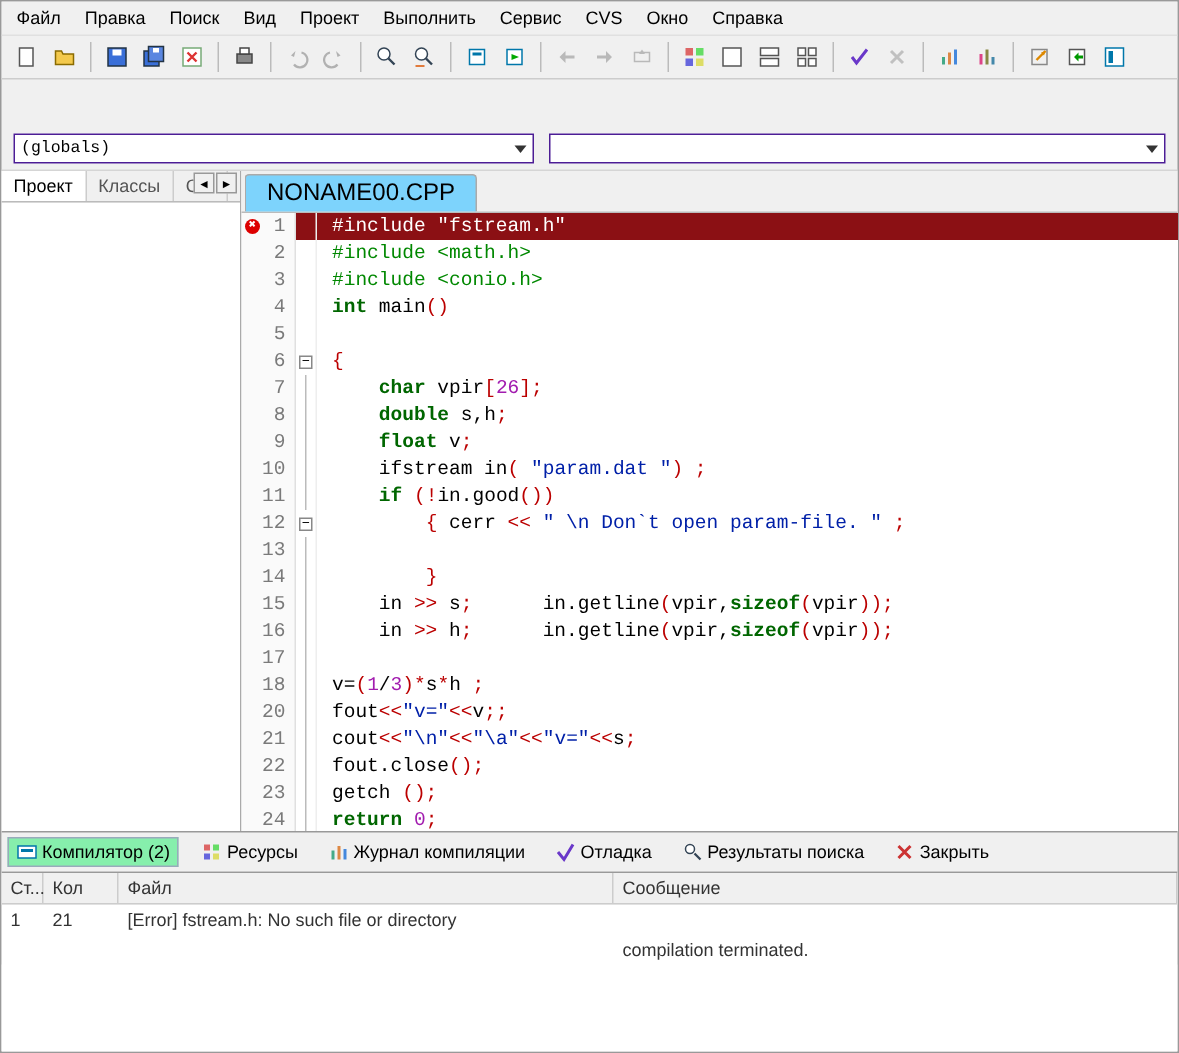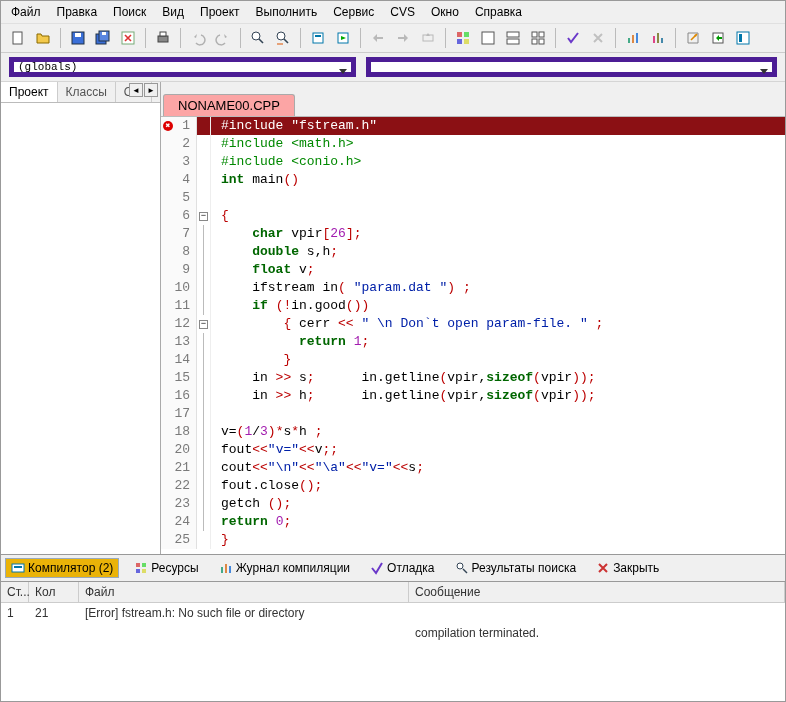--- a/index.html
+++ b/index.html
@@ -10,58 +10,58 @@
 .menubar { display: flex; background: #f0f0f0; padding: 2px 4px; gap: 4px; border-bottom: 1px solid #e0e0e0; }
 .menuitem { padding: 2px 6px; font-size: 12px; }
 
 .toolbar { display: flex; align-items: center; padding: 3px 6px; gap: 3px; border-bottom: 1px solid #ccc; background: #f0f0f0; }
 .tbtn { width: 22px; height: 22px; display: inline-flex; align-items: center; justify-content: center; border: 1px solid transparent; cursor: pointer; }
 .tbtn.disabled { opacity: 0.45; cursor: default; }
 .tbtn svg { width: 16px; height: 16px; }
 .tsep { width: 1px; height: 20px; background: #bbb; margin: 0 3px; }
 
 .dropdown-row { display: flex; padding: 4px 8px; gap: 10px; align-items: center; border-bottom: 1px solid #d5d5d5; }
-.selectbox { height: 20px; border: 5px solid #4c1d95; background: #fff; font-size: 11px; padding: 0 18px 0 4px; display: flex; align-items: center; position: relative; font-family: "Courier New", monospace; }
+.selectbox { height: 20px; border: 1px solid #4c1d95; background: #fff; font-size: 11px; padding: 0 18px 0 4px; display: flex; align-items: center; position: relative; font-family: "Courier New", monospace; margin-top: 32px; }
 .selectbox::after { content: ""; position: absolute; right: 4px; top: 7px; border-left: 4px solid transparent; border-right: 4px solid transparent; border-top: 5px solid #333; }
 .selectbox.wide { flex: 1; }
 .selectbox.med { flex: 1.2; }
 
 .main-row { display: flex; flex: 1; min-height: 0; }
 
 .sidebar { width: 160px; border-right: 1px solid #aaa; background: #f5f5f5; display: flex; flex-direction: column; }
 .sidebar-tabs { display: flex; background: #f0f0f0; border-bottom: 1px solid #bbb; position: relative; }
 .side-tab { padding: 3px 8px; font-size: 12px; color: #555; border-right: 1px solid #ccc; }
 .side-tab.active { background: #fff; color: #000; }
 .side-spin { position: absolute; right: 2px; top: 1px; display: flex; }
 .side-spin-btn { width: 14px; height: 14px; border: 1px solid #999; font-size: 8px; display: flex; align-items: center; justify-content: center; background: #f0f0f0; margin-left: 1px; }
 
 .editor-area { flex: 1; display: flex; flex-direction: column; background: #fff; min-width: 0; }
 .editor-tabs { display: flex; background: #f0f0f0; border-bottom: 1px solid #bbb; padding-left: 2px; }
-.editor-tab { padding: 3px 14px; font-size: 13px; background: #fca5a5; border: 1px solid #aaa; border-bottom: none; border-radius: 3px 3px 0 0; margin-top: 12px; }
+.editor-tab { padding: 3px 14px; font-size: 16px; background: #7dd3fc; border: 1px solid #aaa; border-bottom: none; border-radius: 3px 3px 0 0; margin-top: 2px; }
 
 .code-wrap { flex: 1; overflow: auto; background: #fff; }
 .code-line { display: flex; font-family: Consolas, "Courier New", monospace; font-size: 13px; line-height: 18px; height: 18px; }
 .gutter { width: 36px; min-width: 36px; text-align: right; padding-right: 6px; color: #7a7a7a; background: #fafafa; border-right: 1px solid #e0e0e0; }
 .fold-col { width: 14px; min-width: 14px; border-right: 1px solid #eee; display: flex; align-items: center; justify-content: center; }
 .fold-box { width: 9px; height: 9px; border: 1px solid #888; font-size: 9px; line-height: 7px; text-align: center; background: #fff; }
 .fold-line { width: 1px; height: 18px; background: #bbb; }
 .code-text { padding-left: 10px; white-space: pre; }
 .code-line.err .gutter { position: relative; }
 .err-ic { position: absolute; left: 2px; top: 4px; width: 10px; height: 10px; border-radius: 5px; background: #d00; color: #fff; text-align: center; font-size: 8px; line-height: 10px; }
 .code-line.highlight { background: #8b1014; color: #fff; }
 
 .kw { color: #006600; font-weight: bold; }
 .str { color: #0020a8; }
 .num { color: #a21caf; }
 .pre { color: #008800; }
 .pnc { color: #b00; }
 
 .bottom-tabs { display: flex; background: #f0f0f0; border-top: 1px solid #999; padding: 3px 4px; gap: 10px; align-items: center; }
 .btab { display: flex; align-items: center; gap: 3px; padding: 2px 5px; font-size: 12px; }
-.btab.active { background: #eab308; border: 1px solid #9ab; }
+.btab.active { background: #86efac; border: 1px solid #9ab; }
 .btab-ic { width: 14px; height: 14px; display: inline-flex; }
 
 .msg-table { background: #fff; border-top: 1px solid #999; }
 .msg-head { display: flex; background: #f0f0f0; border-bottom: 1px solid #ccc; }
 .msg-col { padding: 3px 6px; border-right: 1px solid #ccc; color: #333; font-size: 12px; }
 .msg-row { display: flex; padding: 3px 0; font-size: 12px; color: #333; }
 .msg-row span { padding: 0 6px; }
 .c-line { width: 28px; }
 .c-col { width: 50px; }
 .c-file { width: 330px; }
@@ -352,21 +352,20 @@
             <div class="fold-col">
               <span class="fold-box">−</span>
             </div>
             <div class="code-text">        <span class="pnc">{</span> cerr <span class="pnc">&lt;&lt;</span> <span class="str">" \n Don`t open param-file. "</span> <span class="pnc">;</span></div>
           </div>
           <div class="code-line">
             <div class="gutter">13</div>
             <div class="fold-col">
               <span class="fold-line"></span>
             </div>
-            <div class="code-text">          <span class="kw">return</span> <span class="num">1</span><span class="pnc">;</span></div>
           </div>
           <div class="code-line">
             <div class="gutter">14</div>
             <div class="fold-col">
               <span class="fold-line"></span>
             </div>
             <div class="code-text">        <span class="pnc">}</span></div>
           </div>
           <div class="code-line">
             <div class="gutter">15</div>

